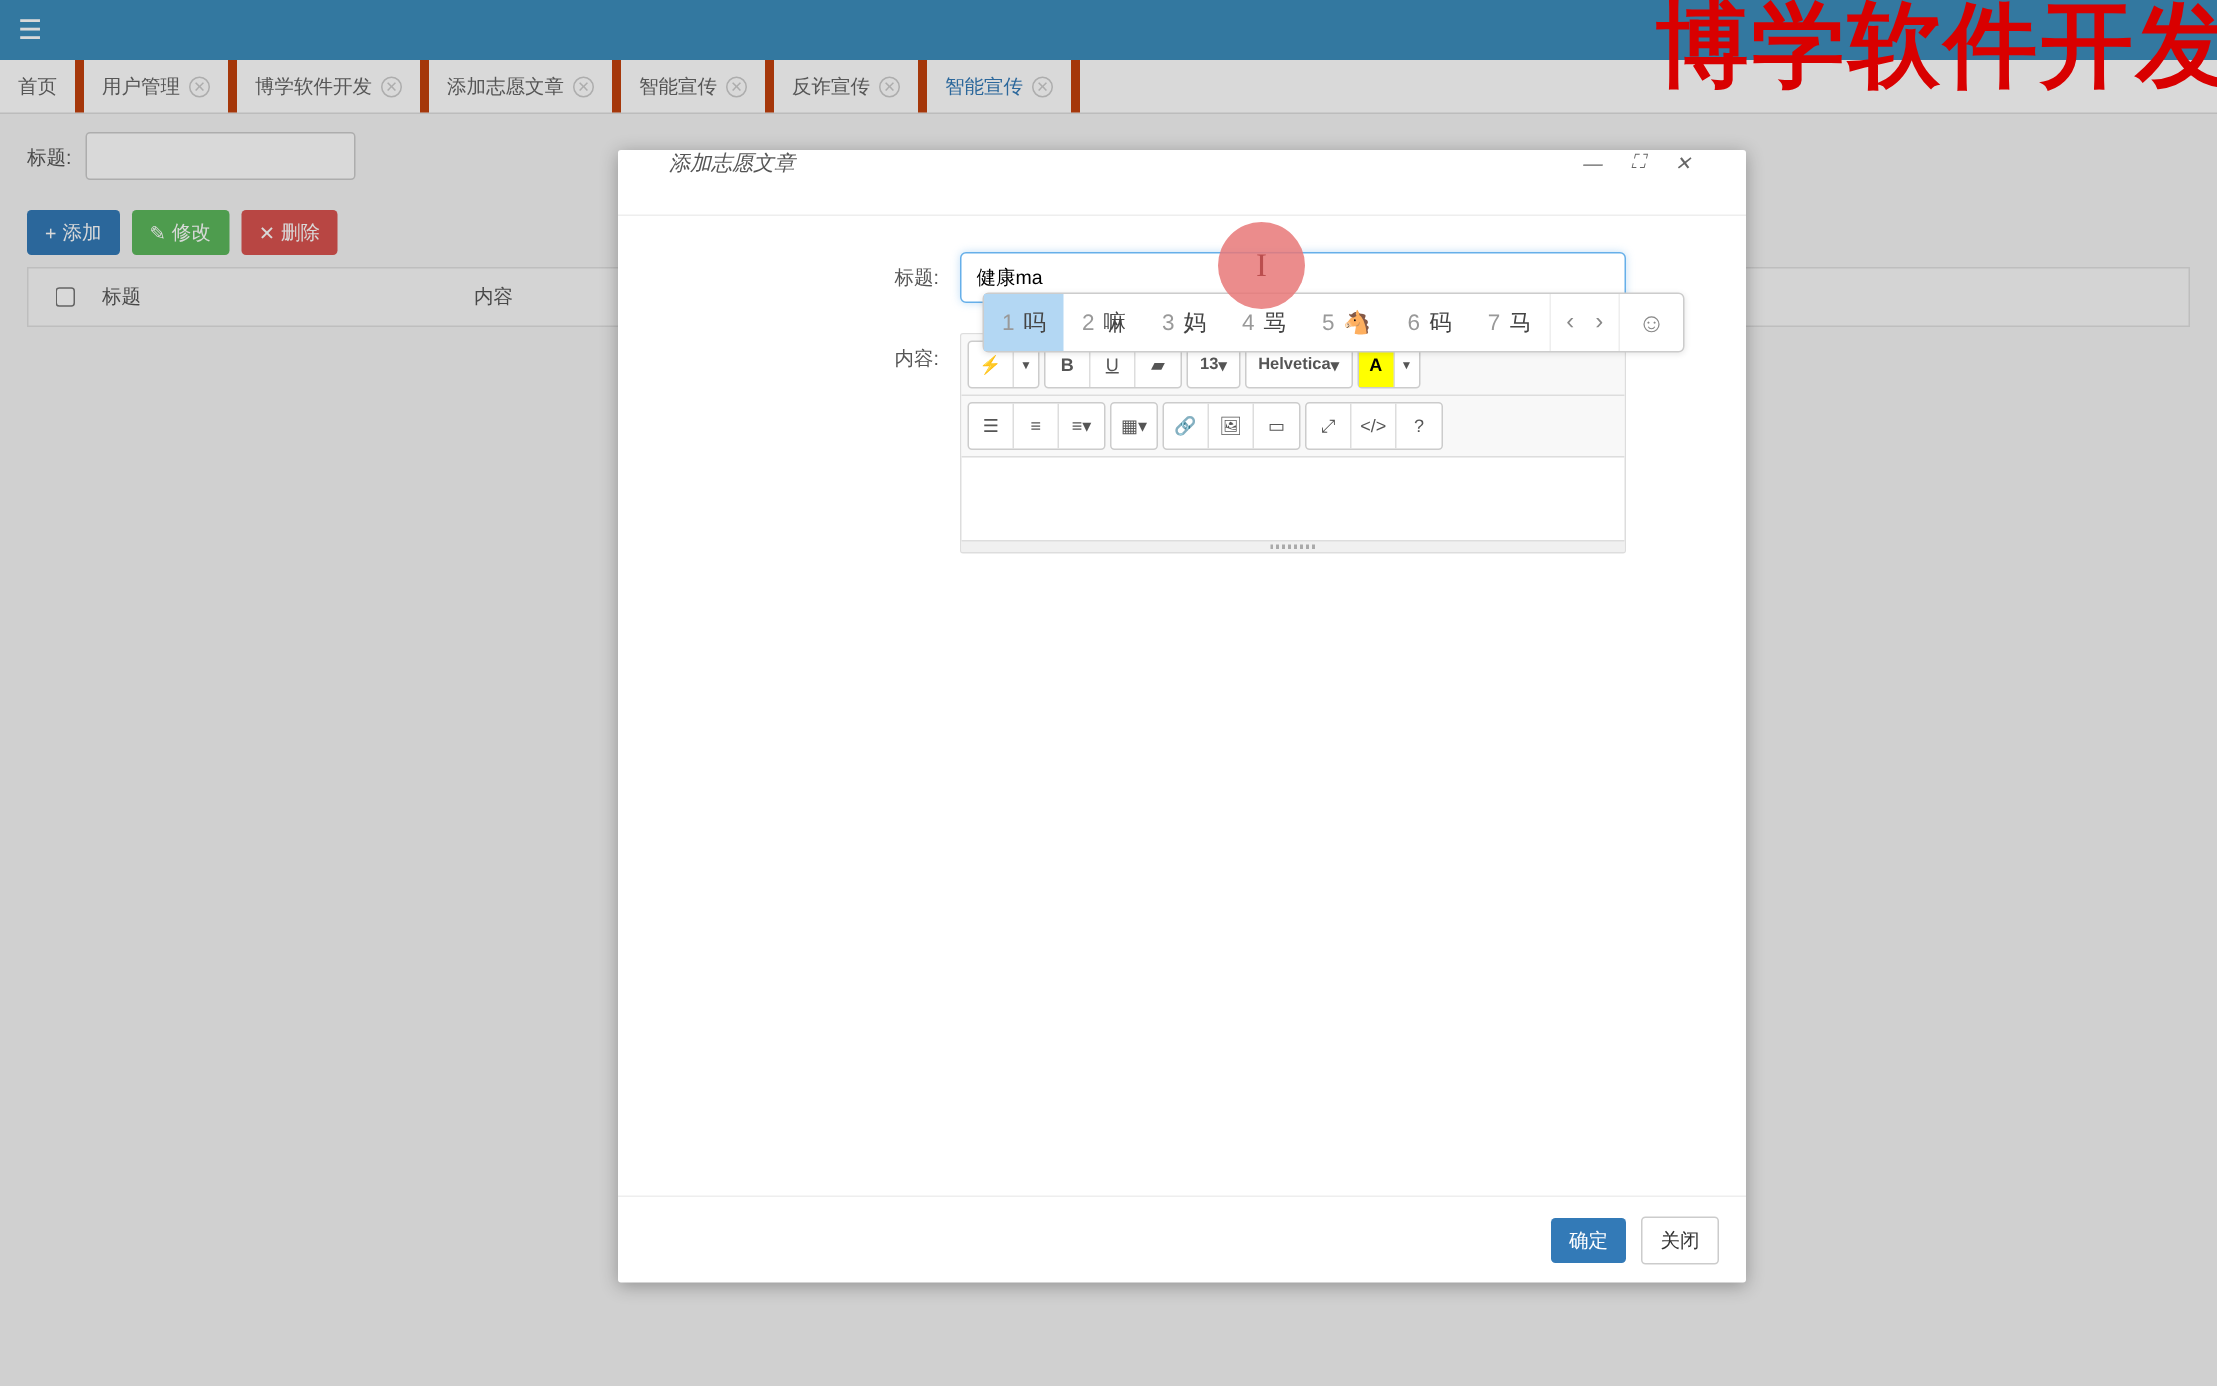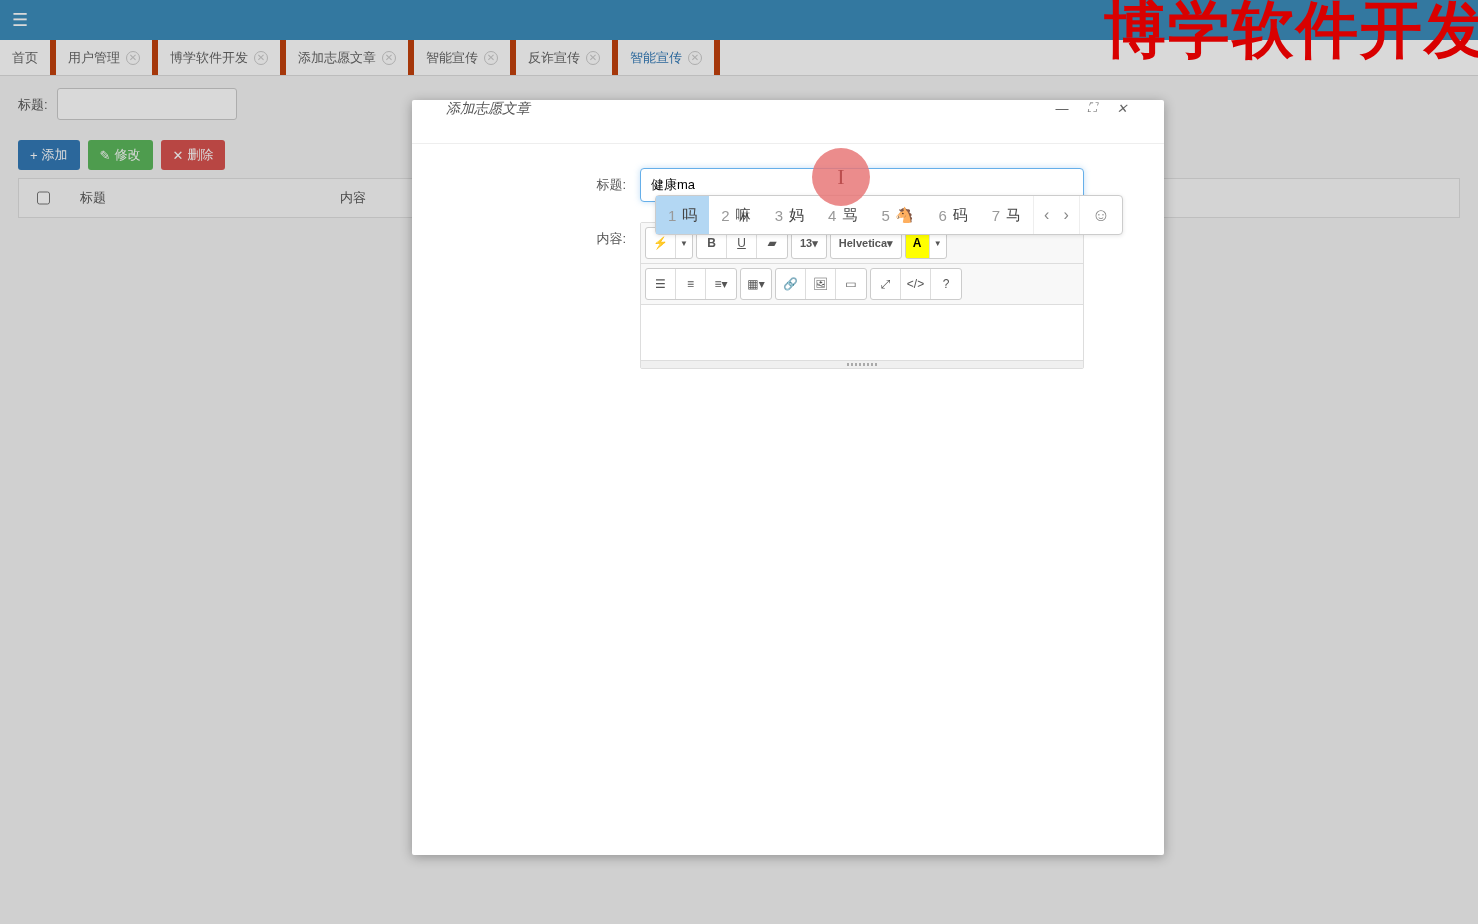--- a/index.html
+++ b/index.html
@@ -19,21 +19,21 @@
 .filterbar label { color: #555; margin-right: 6px; }
 .filterbar input { height: 32px; width: 180px; border: 1px solid #ccc; border-radius: 3px; padding: 0 8px; }
 
 .actionbar { padding: 8px 18px; display: flex; gap: 8px; }
 .btn { padding: 6px 12px; border: none; border-radius: 3px; color: #fff; cursor: pointer; font-size: 13px; display: inline-flex; align-items: center; gap: 4px; }
 .btn-primary { background: #337ab7; }
 .btn-success { background: #5cb85c; }
 .btn-danger { background: #d9534f; }
 .btn-default { background: #fff; color: #333; border: 1px solid #ccc; }
 
-.table-header { padding: 10px 18px; display: flex; gap: 20px; border-bottom: 1px solid #e0e0e0; background: #fafafa; margin: 0 18px; border: 1px solid #e0e0e0; }
+.table-header { padding: 10px 18px; display: flex; gap: 8px; border-bottom: 1px solid #e0e0e0; background: #fafafa; margin: 0 18px; border: 1px solid #e0e0e0; }
 .table-header input[type=checkbox] { margin-right: 10px; }
 .th { color: #555; }
 
 .overlay { position: fixed; top: 0; left: 0; right: 0; bottom: 0; background: rgba(0,0,0,0.15); z-index: 200; }
 
 .modal { position: fixed; top: 100px; left: 412px; width: 752px; height: 755px; background: #fff; z-index: 300; box-shadow: 0 2px 12px rgba(0,0,0,0.3); border-radius: 2px; display: flex; flex-direction: column; }
 .modal-header { height: 44px; padding: 0 34px; display: flex; align-items: flex-start; justify-content: space-between; border-bottom: 1px solid #eee; font-style: italic; }
 .modal-header .title { color: #555; font-size: 14px; }
 .modal-header .controls { display: flex; gap: 14px; align-items: center; }
 .modal-header .controls span { cursor: pointer; color: #666; width: 16px; height: 16px; display: inline-flex; align-items: center; justify-content: center; }
@@ -195,20 +195,24 @@
             <span class="tool-btn">⤢</span>
             <span class="tool-btn">&lt;/&gt;</span>
             <span class="tool-btn">?</span>
           </div>
         </div>
         <div class="editor-body"></div>
         <div class="editor-resize"></div>
       </div>
     </div>
   </div>
+  <div class="modal-footer">
+    <button class="btn btn-primary">确定</button>
+    <button class="btn btn-default">关闭</button>
+  </div>
 </div>
 
 <div class="cursor-indicator"></div>
 
 <div class="ime">
   <div class="ime-item selected">
     <span class="num">1</span>
     <span>吗</span>
   </div>
   <div class="ime-item">

